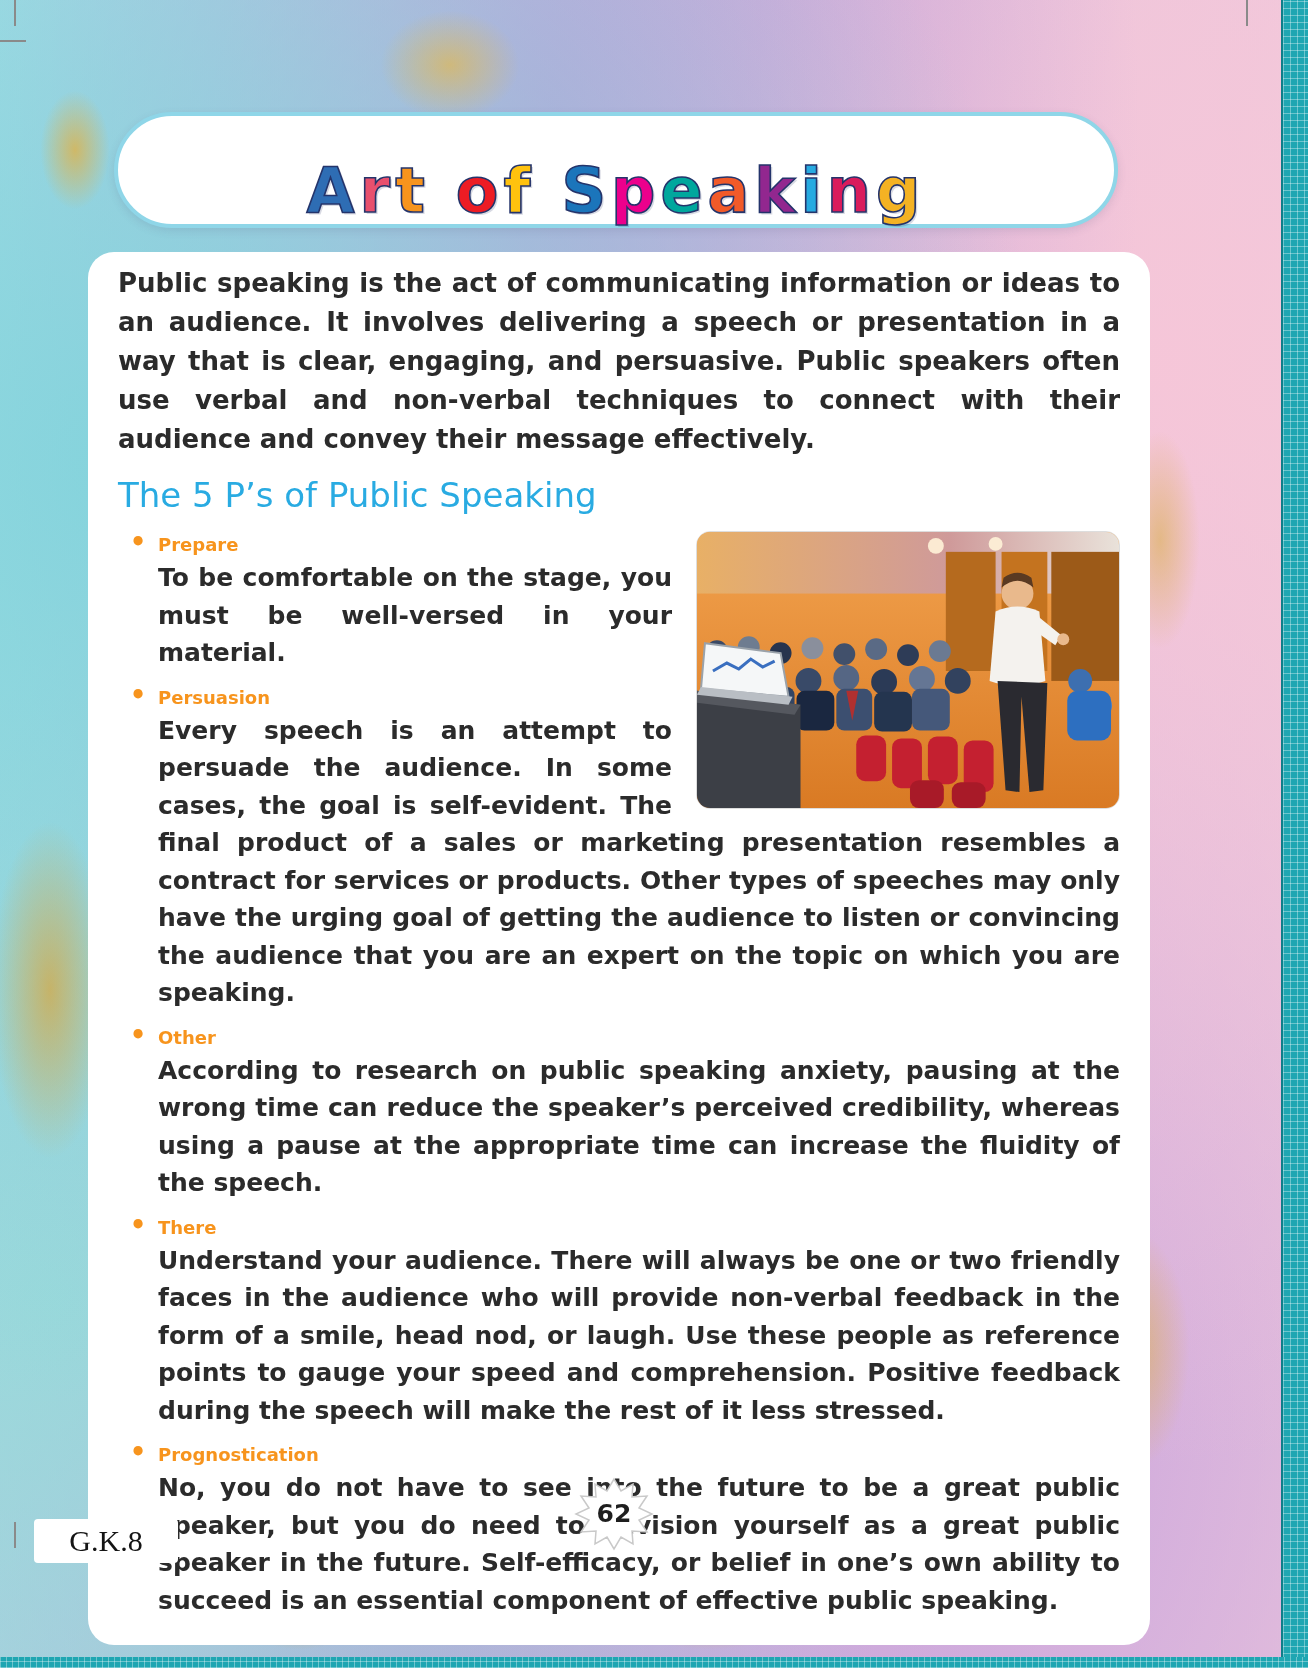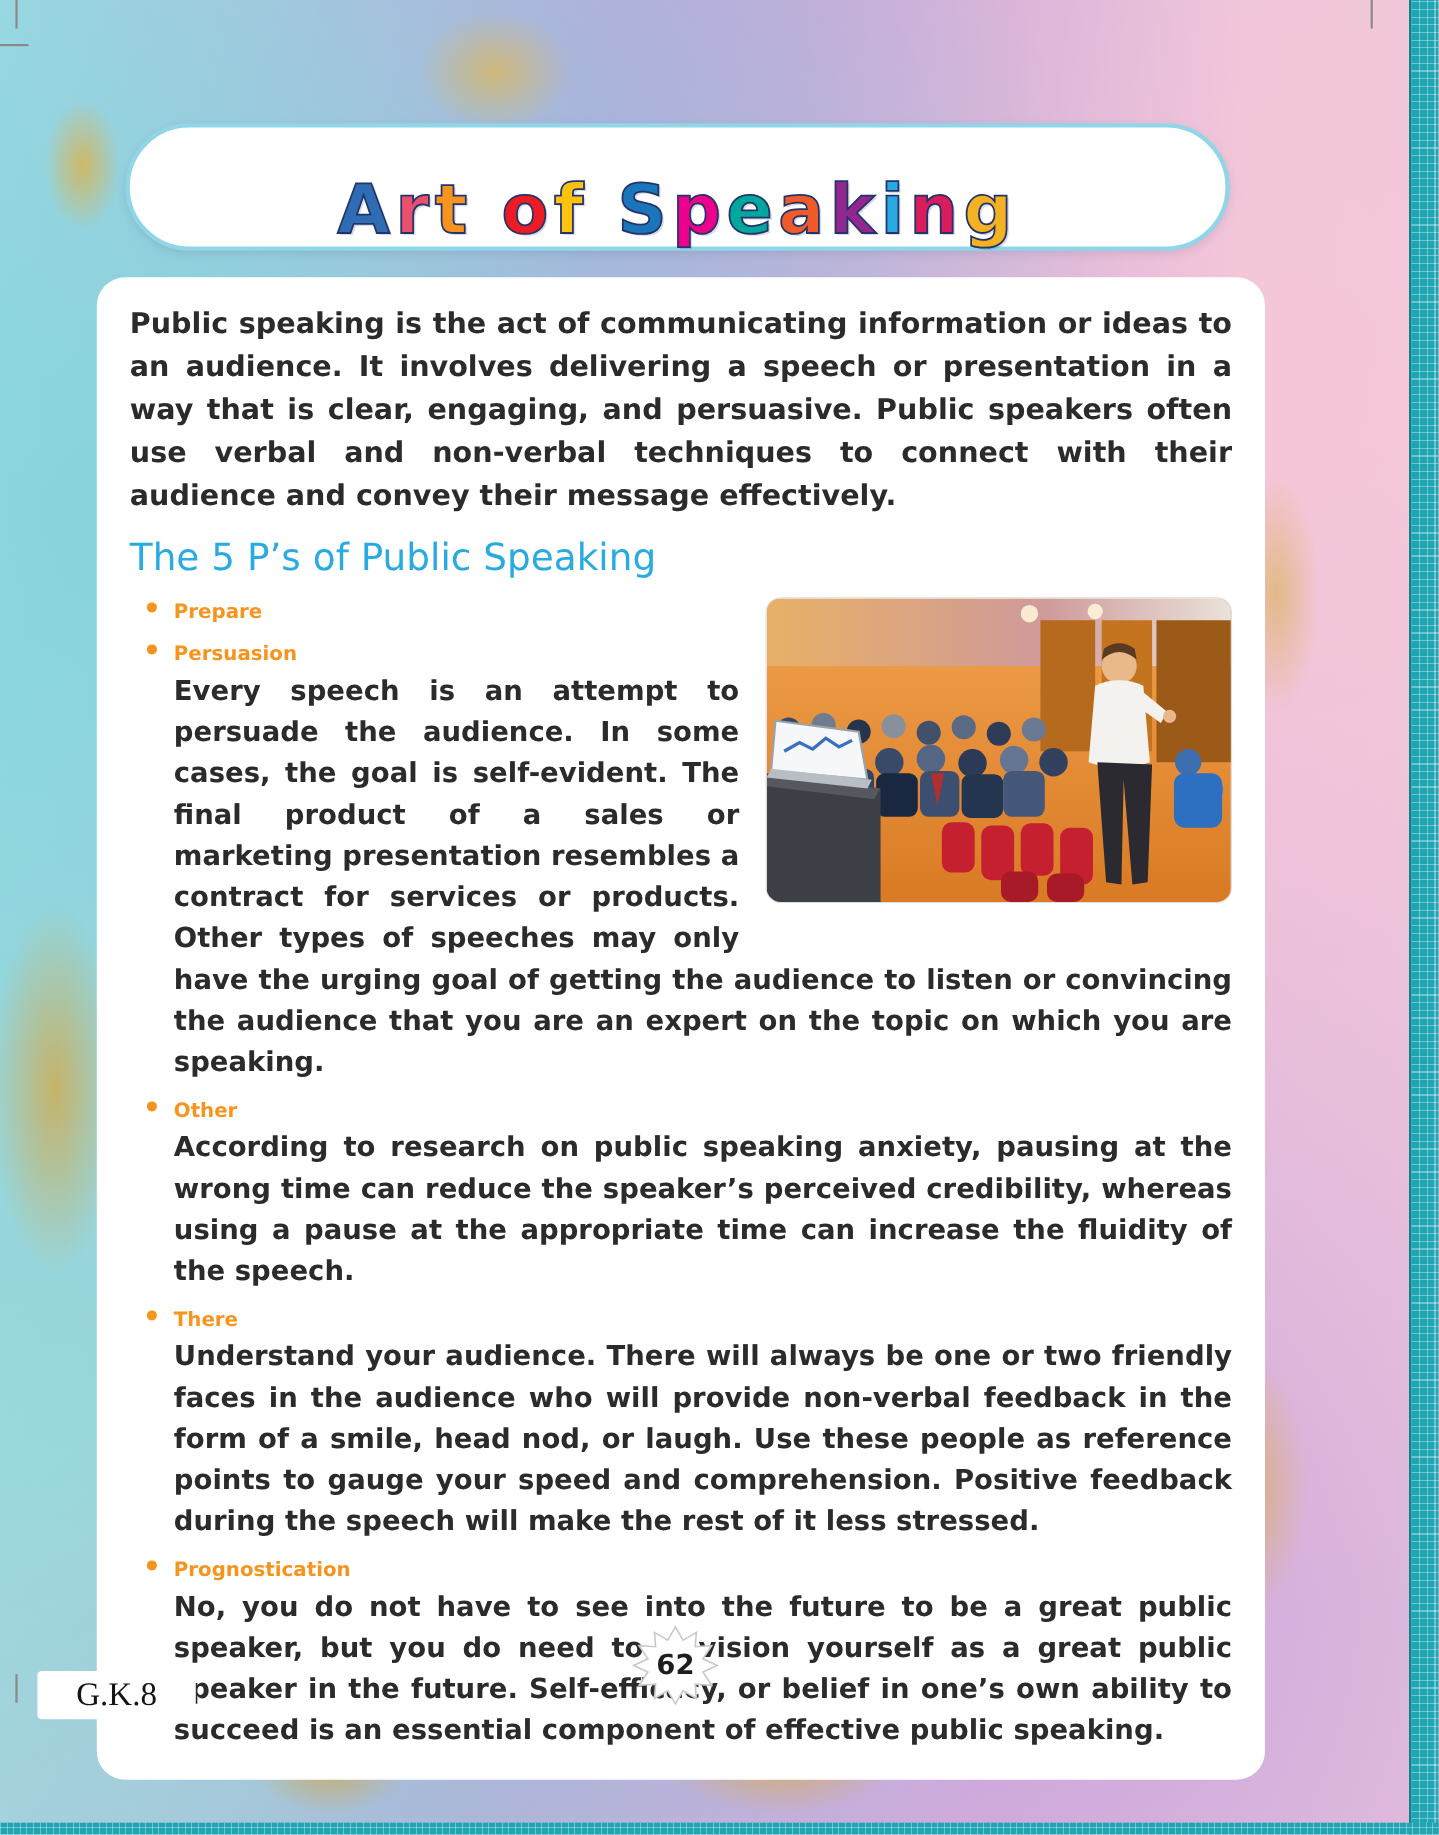--- a/index.html
+++ b/index.html
@@ -54,21 +54,21 @@
     font-size:62px; font-weight:800; letter-spacing:5px;
     -webkit-text-stroke:1.6px #24346b;
     text-shadow:2px 2px 0 rgba(40,50,100,0.18);
     margin-top:40px;
   }
   .title-text .sp { display:inline-block; width:26px; }
 
   .content-card {
     position:absolute; left:88px; top:252px; width:1062px; min-height:1212px;
     background:#ffffff; border-radius:26px;
-    padding:24px 30px 18px 30px;
+    padding:12px 30px 18px 30px;
     color:#2b2b2b;
   }
   .intro {
     font-size:26px; font-weight:700; line-height:1.5; text-align:justify;
     margin-bottom:16px; color:#2b2b2b;
   }
   .section-heading {
     font-size:34px; font-weight:400; color:#29abe2; margin:4px 0 12px 0;
   }
   .photo-fig {
@@ -218,20 +218,21 @@
             <path d="M4 156 l92 10 l-4 8 l-92 -10 z" fill="#b9bec4"></path>
           </g>
         </svg>
       </figure>
 
       <div class="bullet">
         <div class="bullet-head">
           <span class="bullet-dot">•</span>
           <span class="bullet-title">Prepare</span>
         </div>
+        <div class="bullet-body">To be comfortable on the stage, you must be well-versed in your material.</div>
       </div>
 
       <div class="bullet">
         <div class="bullet-head">
           <span class="bullet-dot">•</span>
           <span class="bullet-title">Persuasion</span>
         </div>
         <div class="bullet-body">Every speech is an attempt to persuade the audience. In some cases, the goal is self-evident. The final product of a sales or marketing presentation resembles a contract for services or products. Other types of speeches may only have the urging goal of getting the audience to listen or convincing the audience that you are an expert on the topic on which you are speaking.</div>
       </div>
 

